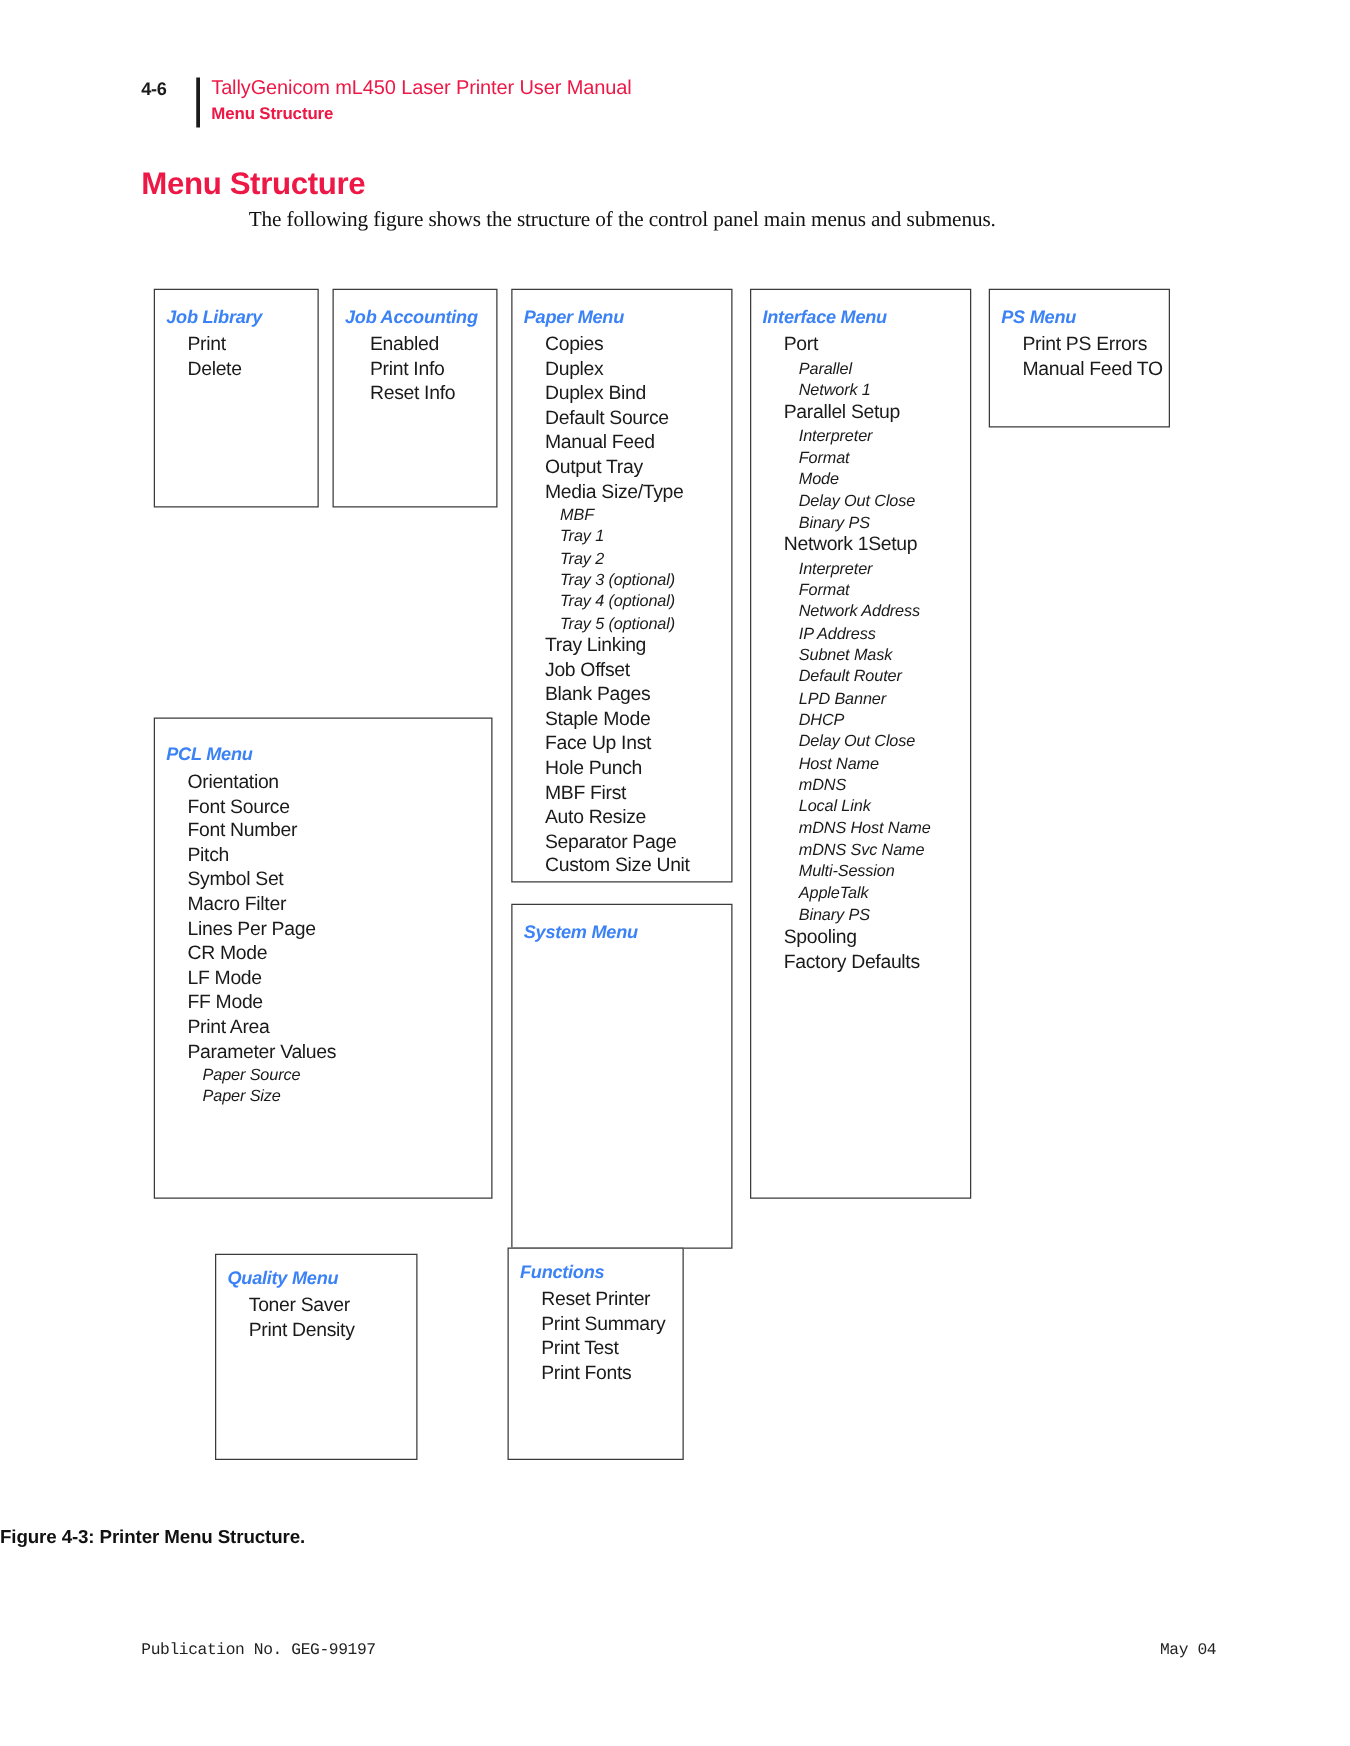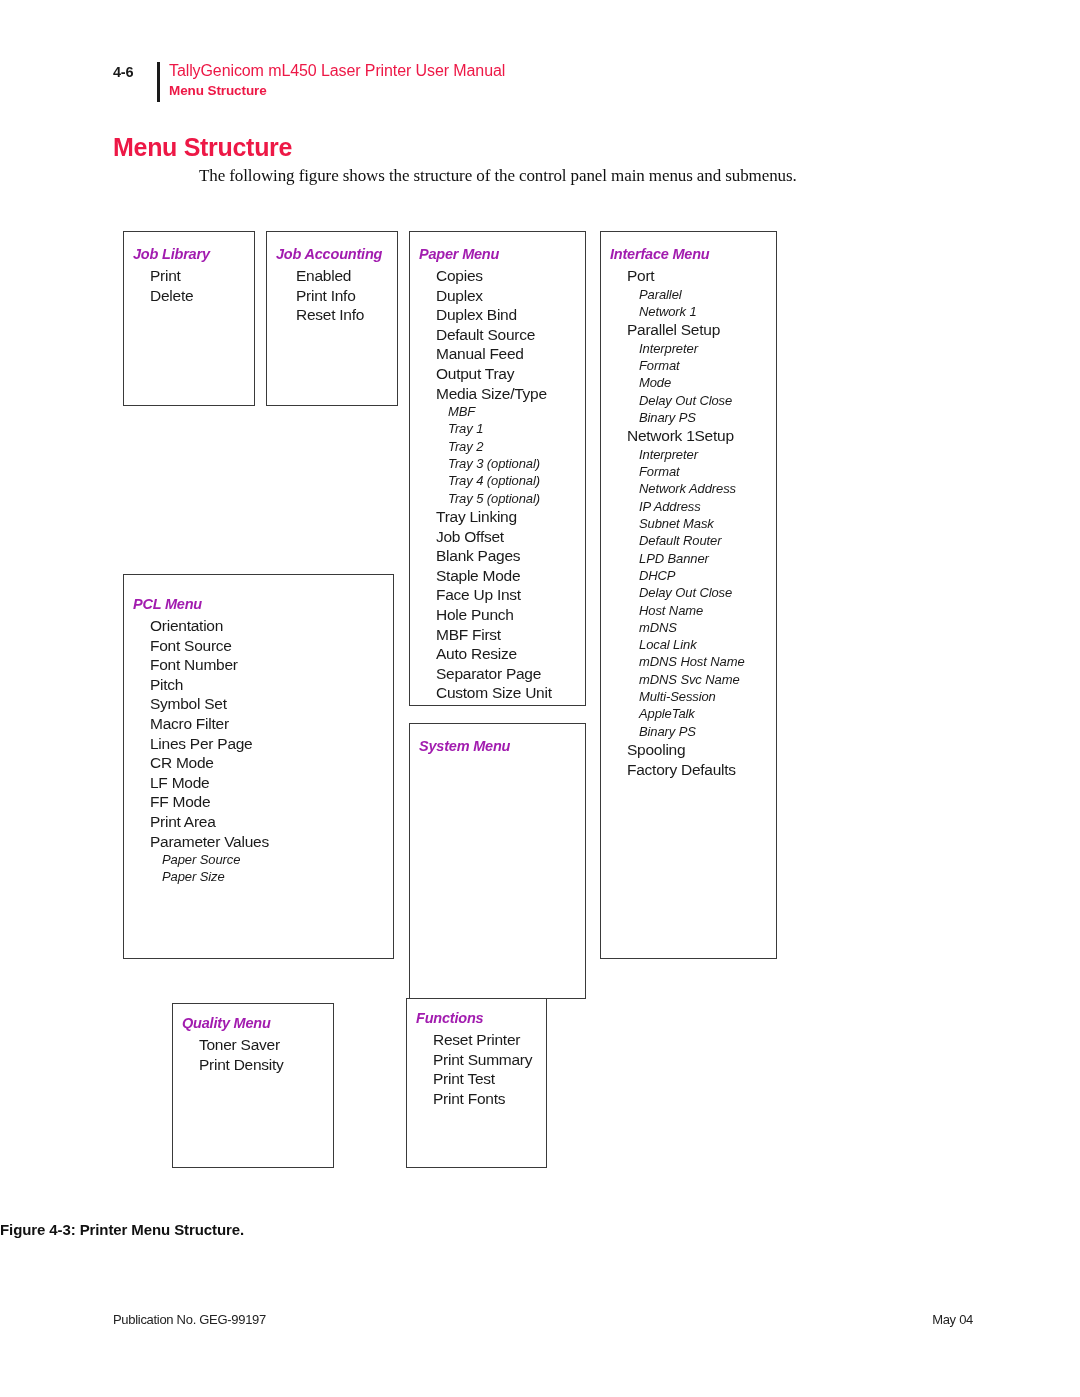--- a/index.html
+++ b/index.html
@@ -43,39 +43,39 @@
   
   #diagram{position:absolute;left:0;top:0;width:1080px;height:1397px;}
   .mbox{
     position:absolute;
     border:1.4px solid #3a3a3a;
     background:#fff;
     box-sizing:border-box;
   }
   .mtitle{
     position:absolute;
-    font-size:14.5px;font-weight:bold;font-style:italic;color:#a21caf;
+    font-size:14.5px;font-weight:bold;font-style:italic;color:#3b82f6;
     letter-spacing:-0.2px;white-space:nowrap;
   }
   .mlist{position:absolute;}
   .mitem{
     font-size:15.5px;color:#1a1a1a;line-height:19.6px;
     white-space:nowrap;letter-spacing:-0.25px;
   }
   .mitem.sub{
     font-size:13px;font-style:italic;line-height:17.3px;
     margin-left:12px;letter-spacing:-0.1px;
   }
   
   #fig-caption{
     position:absolute;left:0;top:1221px;width:1080px;text-align:left;
     font-size:15px;font-weight:bold;color:#111;letter-spacing:-0.1px;
   }
   
-  #footer{position:absolute;left:113px;top:1312px;width:860px;height:20px;}
+  #footer{position:absolute;left:113px;top:1312px;width:860px;height:20px;font-family:Liberation Mono, monospace;}
   #foot-left{
     position:absolute;left:0;top:0;font-size:13px;color:#222;letter-spacing:-0.3px;
   }
   #foot-right{
     position:absolute;right:0;top:0;font-size:13px;color:#222;letter-spacing:-0.3px;
   }
 </style>
 </head>
 <body>
 
@@ -166,20 +166,27 @@
         <div class="mitem sub">mDNS Host Name</div>
         <div class="mitem sub">mDNS Svc Name</div>
         <div class="mitem sub">Multi-Session</div>
         <div class="mitem sub">AppleTalk</div>
         <div class="mitem sub">Binary PS</div>
         <div class="mitem">Spooling</div>
         <div class="mitem">Factory Defaults</div>
       </div>
   </div>
 
+  <div class="mbox" style="left:791px;top:231px;width:145px;height:111px;">
+    <div class="mtitle" style="left:9px;top:14px;">PS Menu</div>
+    <div class="mlist" style="left:26px;top:34px;">
+        <div class="mitem">Print PS Errors</div>
+        <div class="mitem">Manual Feed TO</div>
+      </div>
+  </div>
 
   <div class="mbox" style="left:123px;top:574px;width:271px;height:385px;">
     <div class="mtitle" style="left:9px;top:21px;">PCL Menu</div>
     <div class="mlist" style="left:26px;top:41px;">
         <div class="mitem">Orientation</div>
         <div class="mitem">Font Source</div>
         <div class="mitem">Font Number</div>
         <div class="mitem">Pitch</div>
         <div class="mitem">Symbol Set</div>
         <div class="mitem">Macro Filter</div>

